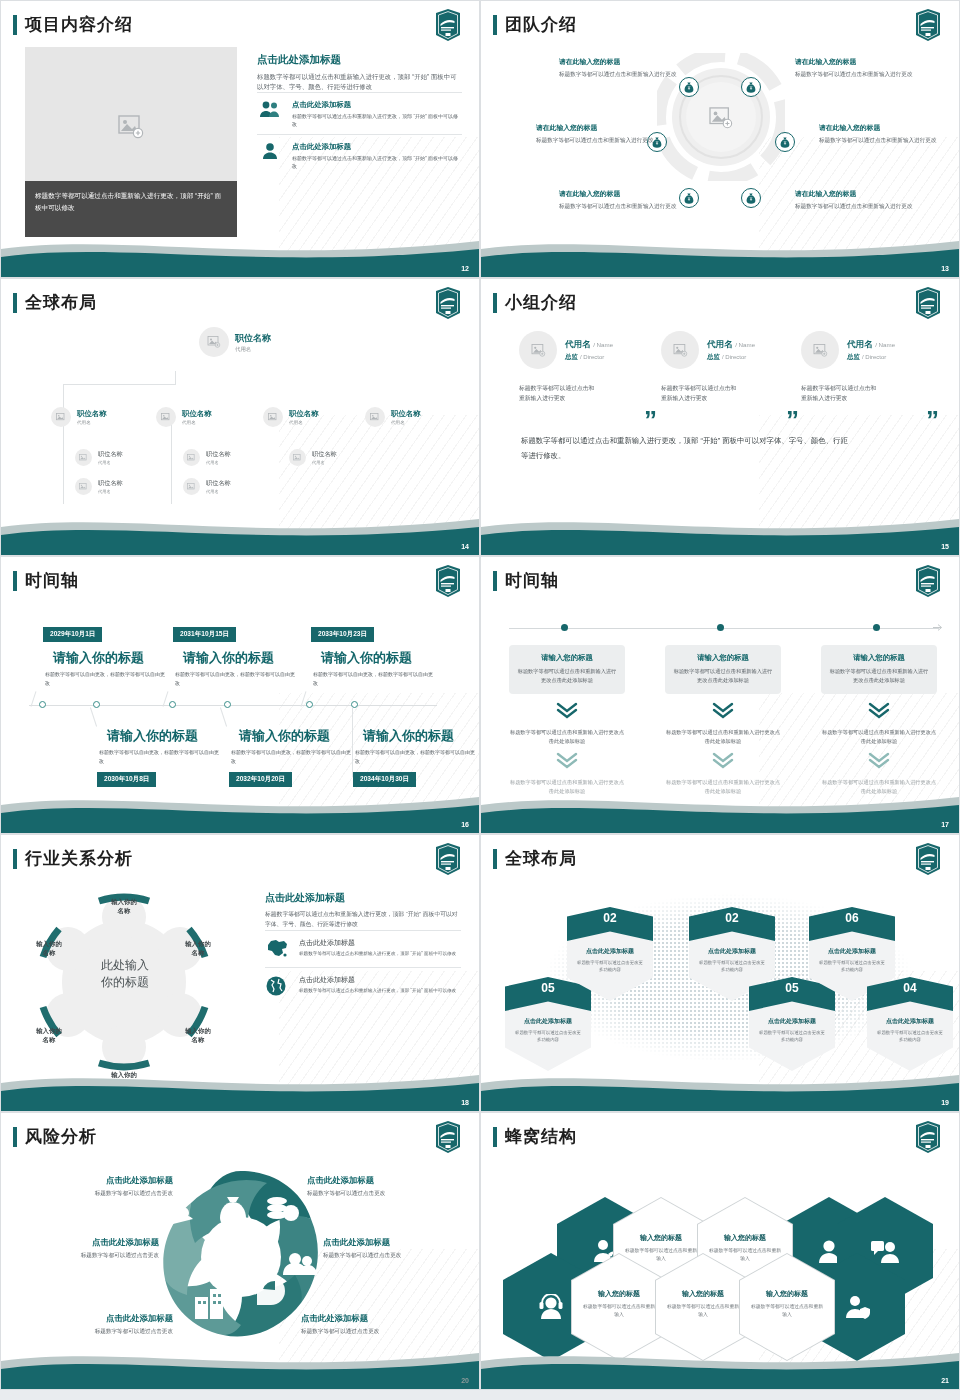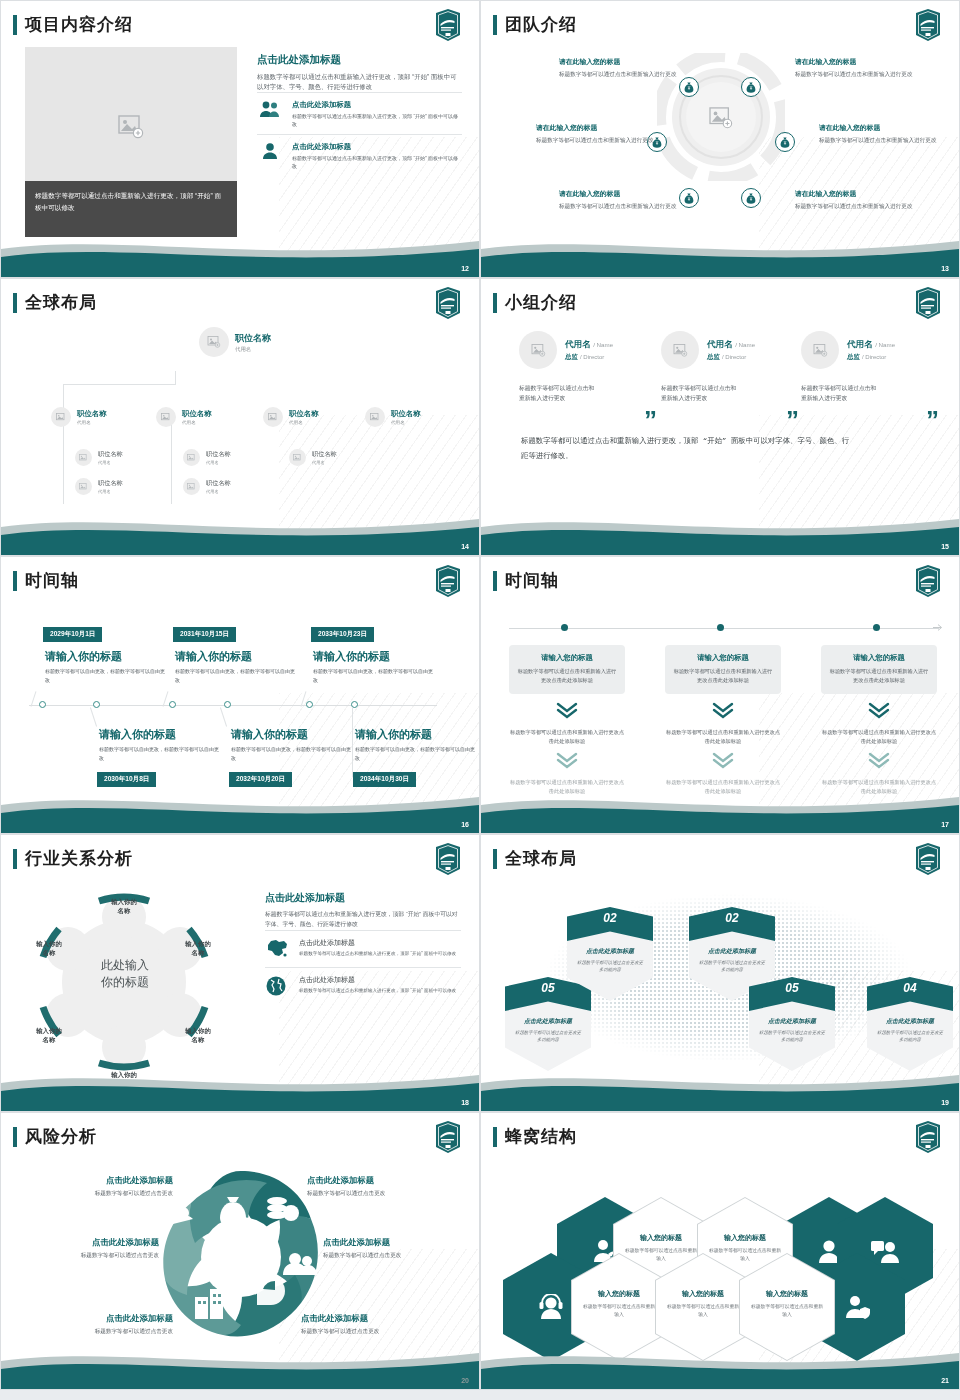--- a/index.html
+++ b/index.html
@@ -77,29 +77,29 @@
   .s15-card { position:absolute; top:52px; width:140px; }
   .s15-top { display:flex; gap:8px; align-items:center; }
   .s15-av { width:38px; height:38px; border-radius:50%; background:#ececec; flex:0 0 38px;
             display:flex; align-items:center; justify-content:center; }
   .s15-nm { font-size:8.6px; }
   .s15-nm .en { color:#9aa0a3; font-weight:normal; font-size:6.2px; }
   .s15-rl { font-size:6.6px; margin-top:2px; }
   .s15-rl .en { color:#9aa0a3; font-weight:normal; font-size:6px; }
   .s15-p { font-size:5.8px; line-height:1.75; margin-top:14px; width:78px; }
   .s15-q { position:absolute; right:2px; top:76px; font-size:26px; color:#17676b; font-weight:bold; line-height:1; }
-  .s15-foot { position:absolute; left:40px; top:155px; width:330px; font-size:7.4px; line-height:2; color:#3f4649;font-family:Liberation Mono, monospace; }
+  .s15-foot { position:absolute; left:40px; top:155px; width:330px; font-size:7.4px; line-height:2; color:#3f4649; }
 
   
   .s16-line { position:absolute; left:28px; top:148px; width:408px; height:1px; background:#dcdfe1; }
   .s16-dot { position:absolute; top:144px; width:7px; height:7px; border:1.2px solid #3a8e8a; border-radius:50%; background:#fff; }
   .s16-date { position:absolute; background:#17676b; color:#fff; font-size:6.6px; font-weight:bold;
               padding:3px 7px; white-space:nowrap; }
   .s16-blk { position:absolute; width:120px; }
-  .s16-blk .t { font-size:11px; }
+  .s16-blk .t { font-size:13px;margin-left:8px; }
   .s16-blk .p { font-size:5px; line-height:1.7; margin-top:3px; }
   .s16-leg { position:absolute; width:1px; background:#e0e3e5; }
 
   
   .s17-axis { position:absolute; left:28px; top:71px; width:430px; height:1px; background:#d5d9db; }
   .s17-dot { position:absolute; top:67px; width:7px; height:7px; border-radius:50%; background:#17676b; }
   .s17-col { position:absolute; top:88px; width:116px; text-align:center; }
   .s17-box { background:#eceeef; border-radius:4px; padding:8px 8px 9px; }
   .s17-box .t { font-size:7.4px; }
   .s17-box .p { font-size:5.2px; line-height:1.7; margin-top:4px; color:#5a6166; }
@@ -117,21 +117,21 @@
   .s18-h { font-size:10px; }
   .s18-p { font-size:5.8px; line-height:1.7; margin-top:5px; }
   .s18-row { display:flex; gap:8px; align-items:flex-start; padding:7px 0 5px; border-top:1px solid #e2e5e7; }
   .s18-row:first-of-type { margin-top:9px; }
   .s18-ic { width:26px; flex:0 0 26px; color:#17676b; }
   .s18-rh { font-size:7px; color:#3f4649; }
   .s18-rp { font-size:4.6px; line-height:1.65; margin-top:2px; }
 
   
   .s19-map { position:absolute; left:48px; top:38px; width:400px; height:210px; opacity:.5; }
-  .hex { position:absolute; width:86px; height:94px;font-style:italic; }
+  .hex { position:absolute; width:86px; height:94px; }
   .hex .body {
     position:absolute; inset:0; background:#f2f3f4;
     clip-path:polygon(50% 0,100% 25%,100% 75%,50% 100%,0 75%,0 25%);
     border:0;
   }
   .hex .cap {
     position:absolute; left:0; top:0; width:86px; height:34px; background:#17676b;
     clip-path:polygon(0 28%,50% 0,100% 28%,100% 100%,50% 72%,0 100%);
   }
   .hex .num { position:absolute; left:0; top:4px; width:86px; text-align:center;
@@ -886,20 +886,27 @@
       <div class="body"></div>
       <div class="cap"></div>
       <div class="num">02</div>
       <div class="ht">点击此处添加标题</div>
       <div class="hp">标题数字等都可以通过点击更改更多功能内容</div>
     </div>
     <div class="hex" style="left:268px;top:142px">
       <div class="body"></div>
       <div class="cap"></div>
       <div class="num">05</div>
+      <div class="ht">点击此处添加标题</div>
+      <div class="hp">标题数字等都可以通过点击更改更多功能内容</div>
+    </div>
+    <div class="hex" style="left:328px;top:72px">
+      <div class="body"></div>
+      <div class="cap"></div>
+      <div class="num">06</div>
       <div class="ht">点击此处添加标题</div>
       <div class="hp">标题数字等都可以通过点击更改更多功能内容</div>
     </div>
     <div class="hex" style="left:386px;top:142px">
       <div class="body"></div>
       <div class="cap"></div>
       <div class="num">04</div>
       <div class="ht">点击此处添加标题</div>
       <div class="hp">标题数字等都可以通过点击更改更多功能内容</div>
     </div>

